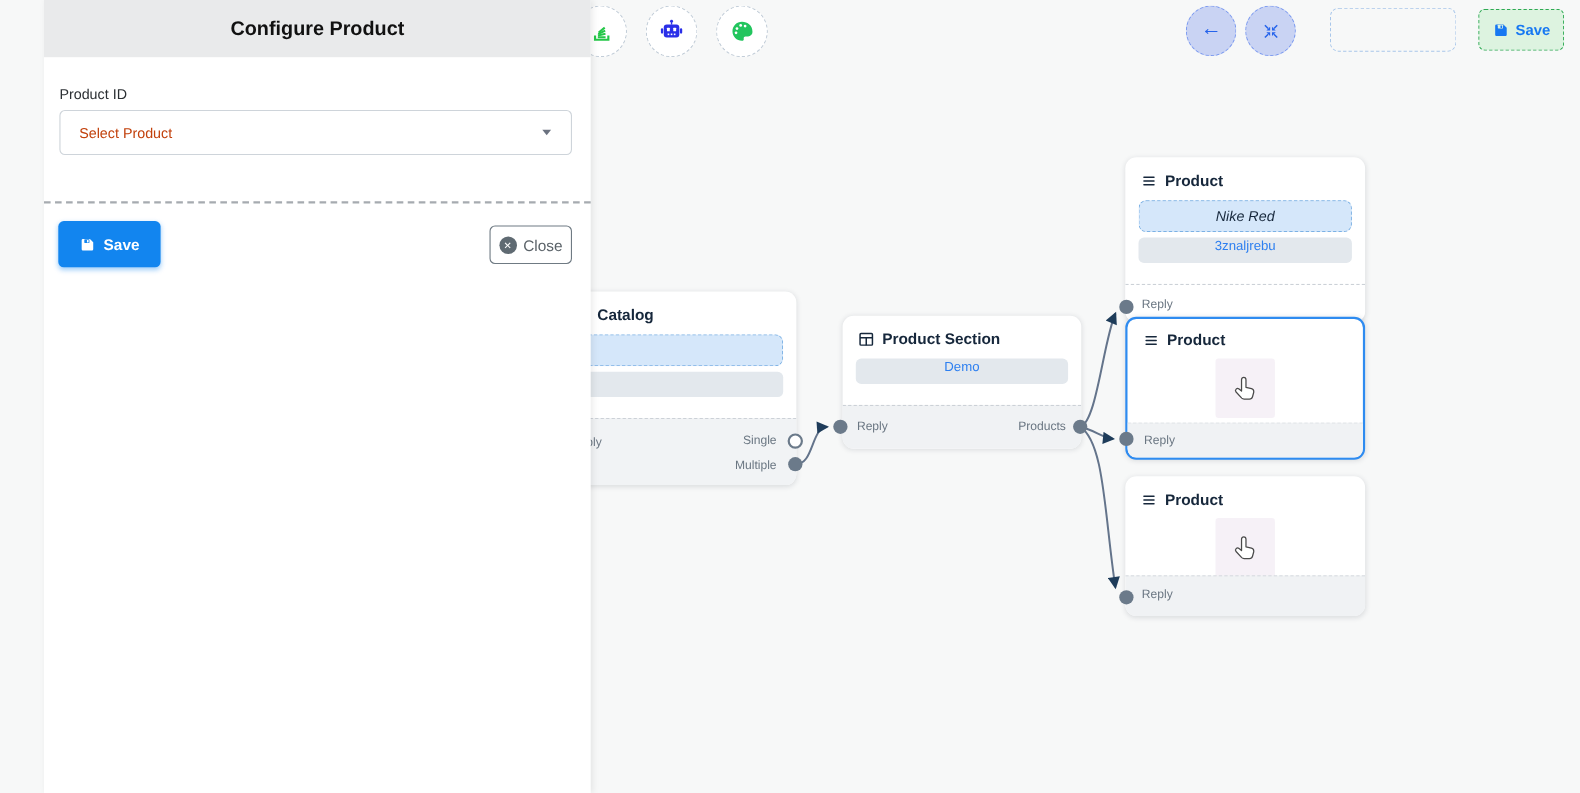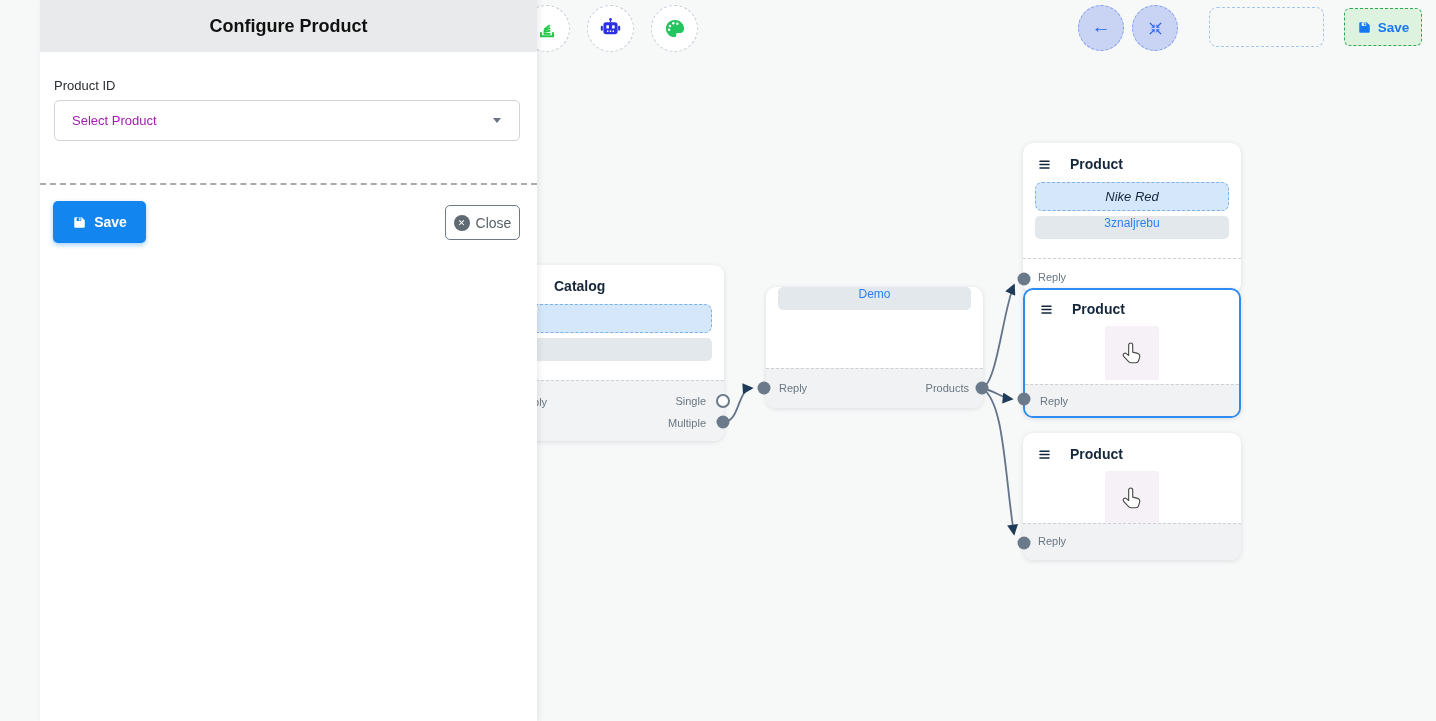--- a/index.html
+++ b/index.html
@@ -9,21 +9,21 @@
   
   .panel { position:absolute; left:0; top:0; width:497px; height:721px;
     background:#fff; z-index:10; box-shadow:2px 0 6px rgba(0,0,0,.08);margin-left:40px; }
   .panel-header { height:52px; background:#e9eaeb; display:flex;
     align-items:center; justify-content:center; }
   .panel-title { font-size:18px; font-weight:bold; color:#111; }
   .field-label { position:absolute; left:14px; top:78px; font-size:13px; color:#2b2f33; }
   .select-box { position:absolute; left:14px; top:100px; width:466px; height:41px;
     background:#fff; border:1px solid #ced4da; border-radius:5px;
     display:flex; align-items:center; padding:0 18px 0 17px; cursor:pointer; }
-  .select-text { font-size:13px; color:#a21caf; flex:1; }
+  .select-text { font-size:13px; color:#c2410c; flex:1; }
   .caret { width:0; height:0; border-left:4.5px solid transparent;
     border-right:4.5px solid transparent; border-top:5.5px solid #6b7280; }
   .panel-divider { position:absolute; left:0; top:183px; width:497px;
     border-top:2px dashed #a6abb0; }
   .btn-save-panel { position:absolute; left:13px; top:201px; width:93px; height:42px;
     background:#1285ef; border:none; border-radius:5px; color:#fff; font-weight:bold;
     font-size:14px; display:flex; align-items:center; justify-content:center; gap:7px;
     cursor:pointer; box-shadow:0 2px 5px rgba(18,133,239,.4);
     font-family:"Liberation Sans",sans-serif; }
   .btn-close { position:absolute; left:405px; top:205px; width:75px; height:35px;
@@ -57,21 +57,21 @@
     border:1.5px dashed #a8c6ea; border-radius:8px; cursor:pointer; z-index:2; }
   .btn-save-top { position:absolute; left:847px; top:8px; width:78px; height:38px;
     background:#ddf3e0; border:1.5px dashed #2faa54; border-radius:6px;
     display:flex; align-items:center; justify-content:center; gap:6px;
     color:#1778f2; font-weight:bold; font-size:13.5px; cursor:pointer; z-index:2;
     font-family:"Liberation Sans",sans-serif; }
 
   
   .node { position:absolute; background:#fff; border-radius:10px;
     box-shadow:0 1px 5px rgba(40,50,60,.13); z-index:1; }
-  .node-header { display:flex; align-items:center; gap:18px; padding:13px 14px 10px; }
+  .node-header { display:flex; align-items:center; gap:7px; padding:13px 14px 10px; }
   .node-title { font-size:14px; font-weight:bold; color:#16273b; }
   .node-footer { position:absolute; left:0; right:0; bottom:0;
     border-top:1.5px dashed #ccd1d7; border-radius:0 0 10px 10px; }
   .h-label { position:absolute; font-size:11px; color:#6a7682; }
   .blue-input { margin:0 12px; height:29px; background:#d5e7fa;
     border:1.5px dashed #7cb1e4; border-radius:7px; display:flex;
     align-items:center; justify-content:center; font-size:13px; color:#16273b;font-style:italic; }
   .gray-bar { margin:5px 12px 0; height:23px; background:#e3e8ed; border-radius:5px;
     display:flex; align-items:flex-start; justify-content:center; font-size:12px; }
   .link-text { color:#2d7ff0; }
@@ -199,20 +199,28 @@
     <div class="blue-input"></div>
     <div class="gray-bar"></div>
     <div class="node-footer">
       <span class="h-label" style="left:13px; top:15px;">Reply</span>
       <span class="h-label" style="right:18px; top:14px;">Single</span>
       <span class="h-label" style="right:18px; top:36px;text-align:right;">Multiple</span>
     </div>
   </div>
 
   <div class="node node-section">
+    <div class="node-header">
+      <svg width="15" height="15" viewBox="0 0 20 20">
+        <rect x="2.5" y="3" width="15" height="14" rx="1.2" fill="none" stroke="#16273b" stroke-width="1.8"></rect>
+        <line x1="2.5" y1="8.2" x2="17.5" y2="8.2" stroke="#16273b" stroke-width="1.8"></line>
+        <line x1="10" y1="8.2" x2="10" y2="17" stroke="#16273b" stroke-width="1.8"></line>
+      </svg>
+      <span class="node-title">Product Section</span>
+    </div>
     <div class="gray-bar" style="margin-top:0;">
       <span class="link-text">Demo</span>
     </div>
     <div class="node-footer">
       <span class="h-label" style="left:13px; top:13px;">Reply</span>
       <span class="h-label" style="right:14px; top:13px;">Products</span>
     </div>
   </div>
 
   <div class="node node-p1">

